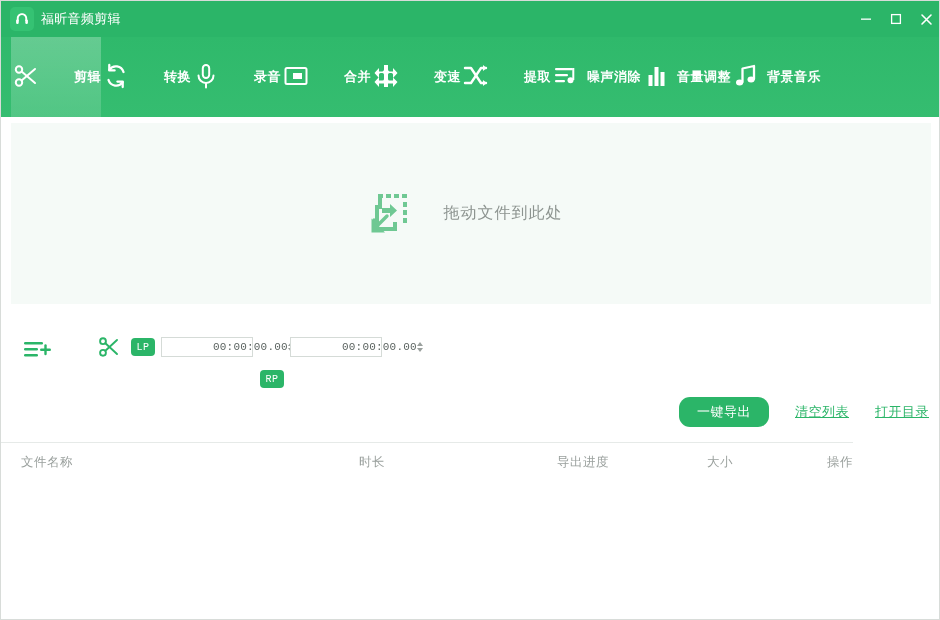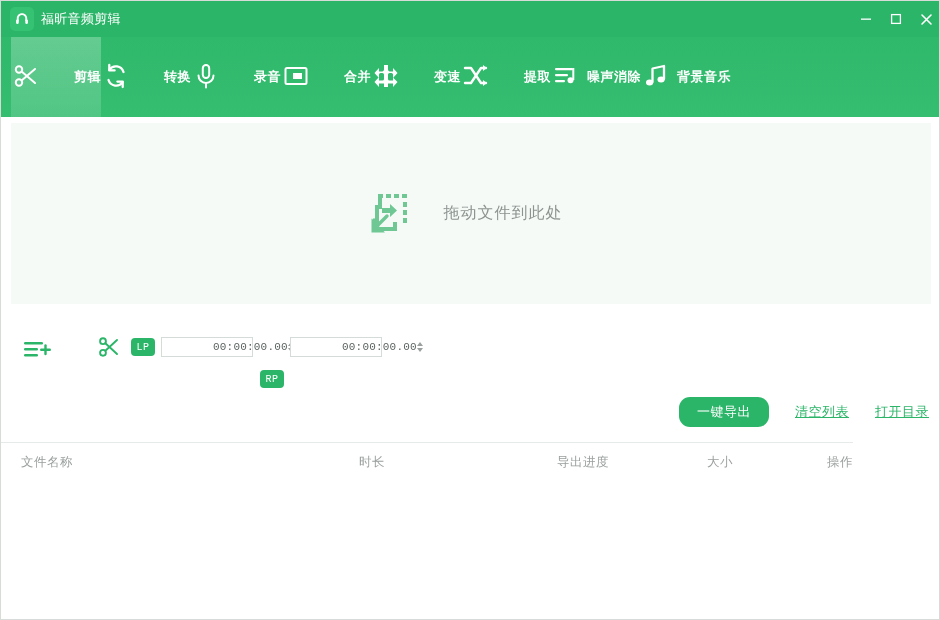--- a/index.html
+++ b/index.html
@@ -399,20 +399,30 @@
           <rect x="4" y="7" width="18" height="2.3" rx="1.1" fill="#ffffff"></rect>
           <rect x="4" y="13" width="13" height="2.3" rx="1.1" fill="#ffffff"></rect>
           <rect x="4" y="19" width="10" height="2.3" rx="1.1" fill="#ffffff"></rect>
           <rect x="21.3" y="7" width="2" height="12" fill="#ffffff"></rect>
           <circle cx="19.5" cy="19.3" r="3" fill="#ffffff"></circle>
         </svg>
       </span>
       <span class="tab-label">噪声消除</span>
     </div>
 
+    <div class="tab">
+      <span class="tab-icon">
+        <svg width="30" height="30" viewBox="0 0 30 30">
+          <rect x="7.5" y="14" width="4" height="11" fill="#ffffff"></rect>
+          <rect x="13.5" y="6" width="4" height="19" fill="#ffffff"></rect>
+          <rect x="19.5" y="11" width="4" height="14" fill="#ffffff"></rect>
+        </svg>
+      </span>
+      <span class="tab-label">音量调整</span>
+    </div>
 
     <div class="tab">
       <span class="tab-icon">
         <svg width="30" height="30" viewBox="0 0 30 30">
           <path d="M11.5 21 L11.5 7.5 L23 5 L23 18" fill="none" stroke="#ffffff" stroke-width="2.3" stroke-linecap="round" stroke-linejoin="round"></path>
           <ellipse cx="8.6" cy="21.4" rx="3.6" ry="3" fill="#ffffff"></ellipse>
           <ellipse cx="20.1" cy="18.4" rx="3.6" ry="3" fill="#ffffff"></ellipse>
         </svg>
       </span>
       <span class="tab-label">背景音乐</span>

